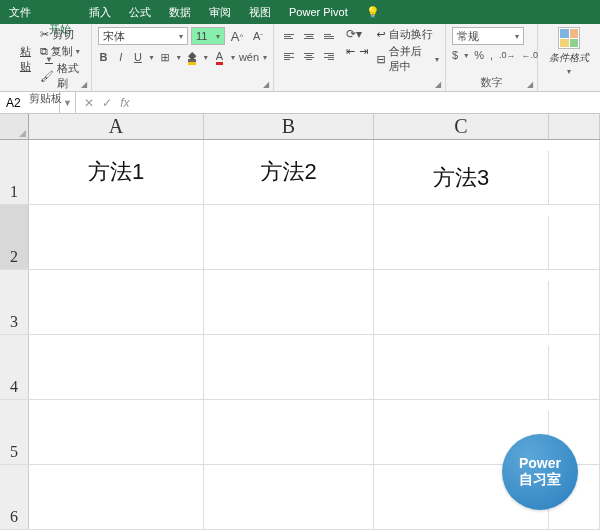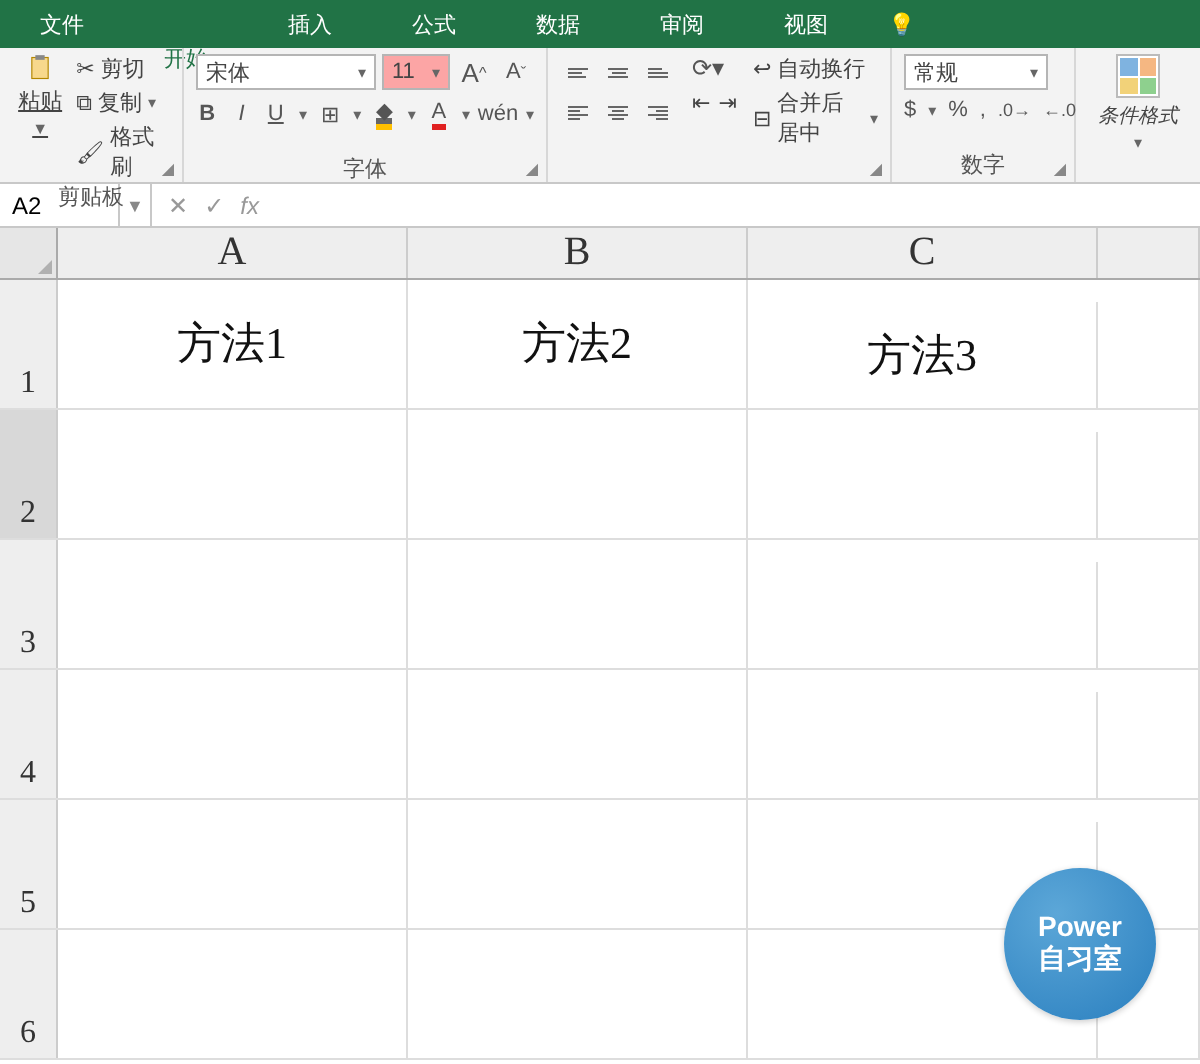--- a/index.html
+++ b/index.html
@@ -1,40 +1,40 @@
 <!DOCTYPE html>
 <html><head>
 <meta charset="utf-8">
 <style>
   * { box-sizing: border-box; margin: 0; padding: 0; font-family: "Microsoft YaHei", Arial, sans-serif; }
   body { width: 600px; height: 532px; background: #fff; overflow: hidden; position: relative; }
 
   
   .tabstrip { height: 24px; background: #217346; display: flex; align-items: stretch; font-size: 11px; color: #fff; }
-  .tab { padding: 0 20px; display: flex; align-items: center; cursor: pointer; }
+  .tab { padding: 0 9px; display: flex; align-items: center; cursor: pointer; }
   .tab.active { background: #c4b5fd; color: #217346; margin-top: 29px; }
   .tell-me { display: flex; align-items: center; gap: 4px; color: #d9ead3; padding-left: 10px; }
 
   
   .ribbon { height: 68px; background: #f3f3f3; border-bottom: 1px solid #c8c8c8; display: flex; font-size: 11px; color: #444; }
   .group { border-right: 1px solid #d7d7d7; padding: 3px 6px 1px 6px; display: flex; flex-direction: column; justify-content: space-between; position: relative; }
   .group-label { text-align: center; font-size: 11px; color: #555; }
   .expand-corner { position: absolute; right: 2px; bottom: 2px; width: 10px; height: 10px; display: flex; align-items: center; justify-content: center; font-size: 8px; color: #888; }
 
   
   .clipboard-body { display: flex; gap: 4px; }
-  .paste-btn { width: 30px; display: flex; flex-direction: column; align-items: center; gap: 2px; text-decoration: underline; }
+  .paste-btn { width: 30px; display: flex; flex-direction: row; align-items: center; gap: 14px; text-decoration: underline; }
   .clip-list { display: flex; flex-direction: column; gap: 2px; font-size: 11px; }
   .clip-item { display: flex; align-items: center; gap: 3px; }
 
   
   .font-body { display: flex; flex-direction: column; gap: 4px; }
   .font-row1 { display: flex; gap: 3px; align-items: center; }
   .font-select { width: 90px; height: 18px; background: #fff; border: 1px solid #b5b5b5; font-size: 11px; padding: 0 4px; display:flex; align-items:center; justify-content:space-between; }
-  .size-select { width: 34px; height: 18px; background: #fca5a5; border: 1px solid #b5b5b5; font-size: 11px; padding: 0 4px; display:flex; align-items:center; justify-content:space-between; }
+  .size-select { width: 34px; height: 18px; background: #86efac; border: 1px solid #b5b5b5; font-size: 11px; padding: 0 4px; display:flex; align-items:center; justify-content:space-between; }
   .aa-btn { width: 18px; height: 18px; display:flex; align-items:center; justify-content:center; font-size: 12px; color:#555;}
   .font-row2 { display: flex; gap: 6px; align-items: center; color:#555;}
   .font-btn { width: 16px; display:flex; justify-content:center; align-items:center; }
 
   
   .align-body { display: flex; gap: 8px; }
   .align-grid { display: grid; grid-template-columns: repeat(3, 18px); grid-template-rows: repeat(2, 18px); gap: 2px; }
   .align-cell { display:flex; align-items:center; justify-content:center; }
   .align-lines { display:flex; flex-direction:column; gap:1px; }
   .al-line { background:#666; height:1px; width:10px;}
@@ -65,41 +65,42 @@
   .col-headers { height:26px; display:flex; background:#e6e6e6; border-bottom:1px solid #aaa;}
   .corner { width:29px; border-right:1px solid #aaa; background:#e6e6e6; position:relative;}
   .corner::after { content:""; position:absolute; right:2px; bottom:2px; width:0;height:0; border-left:7px solid transparent; border-bottom:7px solid #b0b0b0;}
   .col-h { border-right:1px solid #ccc; font-size:20px; font-family:"SimSun","Times New Roman",serif; display:flex; align-items:center; justify-content:center; color:#333; background:#eee;}
   .col-a { width:175px;} .col-b{width:170px;} .col-c{width:175px;} .col-d{flex:1;}
 
   .body-rows { position:absolute; top:26px; left:0; right:0; bottom:0;}
   .row { display:flex; border-bottom:1px solid #ddd;}
   .row1 { height:65px;} .rowN { height:65px;}
   .row-h { width:29px; background:#eee; border-right:1px solid #ccc; font-size:16px; font-family:"Times New Roman",serif; display:flex; align-items:flex-end; justify-content:center; padding-bottom:3px; color:#333;}
-  .cell { border-right:1px solid #ddd; display:flex; align-items:center; justify-content:center; font-size:22px; font-family:Liberation Serif, serif; color:#111;}
+  .cell { border-right:1px solid #ddd; display:flex; align-items:center; justify-content:center; font-size:22px; font-family:Liberation Sans, sans-serif; color:#111;}
   .c-a{width:175px;} .c-b{width:170px;} .c-c{width:175px;margin-top:11px;} .c-d{flex:1;}
 
   .row-h.sel { background:#d8d8d8;}
   
   
   .watermark { position:absolute; right:22px; bottom:22px; width:76px; height:76px; border-radius:50%; background:radial-gradient(circle at 35% 30%, #5ca7d8, #2a7fbf); color:#fff; display:flex; flex-direction:column; align-items:center; justify-content:center; font-size:14px; font-weight:bold; box-shadow:0 1px 3px rgba(0,0,0,0.2);}
   .caret{font-size:8px;color:#666;}
   .mini-svg{width:14px;height:14px;}
 </style>
 </head>
 <body>
 
 <div class="tabstrip">
   <div class="tab">文件</div>
   <div class="tab active">开始</div>
   <div class="tab">插入</div>
   <div class="tab">公式</div>
   <div class="tab">数据</div>
   <div class="tab">审阅</div>
   <div class="tab">视图</div>
+  <div class="tab">Power Pivot</div>
   <div class="tell-me">
     <span>💡</span>
   </div>
 </div>
 
 <div class="ribbon">
 
   <div class="group" style="width:92px;">
     <div class="clipboard-body">
       <div class="paste-btn">
@@ -156,21 +157,20 @@
           </div>
           <span class="caret">▾</span>
         <div class="font-btn">
             <span style="border-bottom:3px solid #e02020;">A</span>
           </div>
           <span class="caret">▾</span>
         <div class="font-btn">wén</div>
           <span class="caret">▾</span>
       </div>
     </div>
-    <div class="group-label">字体</div>
     <div class="expand-corner">◢</div>
   </div>
 
   <div class="group" style="width:172px;">
     <div class="align-body">
       <div class="align-grid">
         <div class="align-cell">
             <div class="align-lines">
               <div class="al-line"></div>
               <div class="al-line" style="width:7px;"></div>

